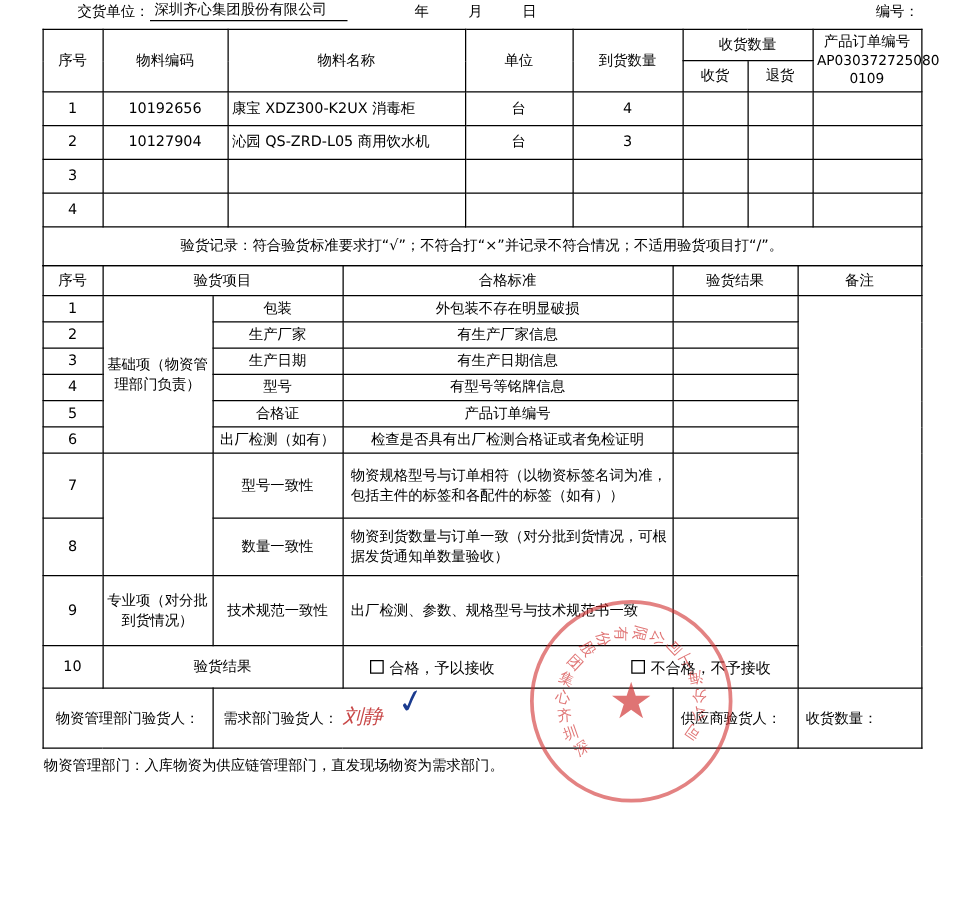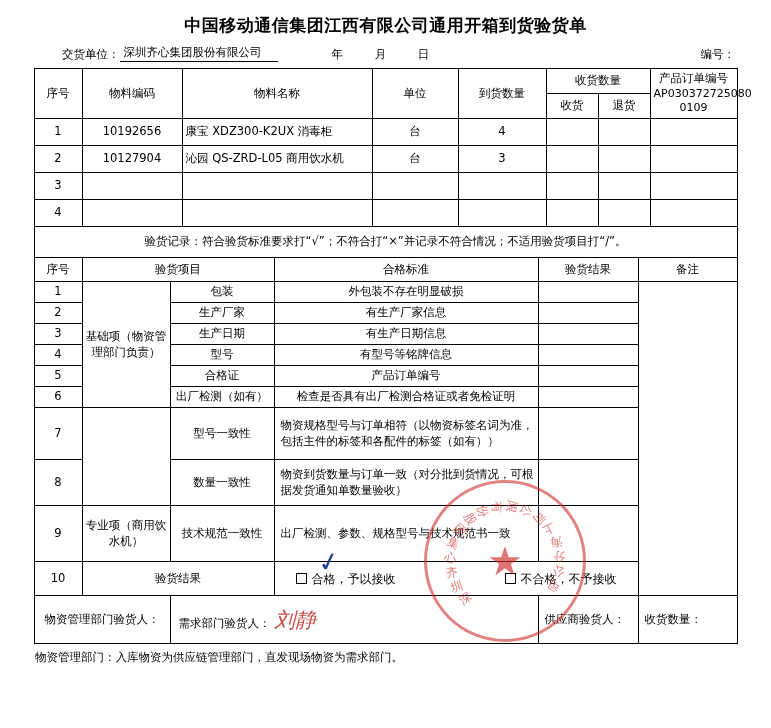--- a/index.html
+++ b/index.html
@@ -153,31 +153,30 @@
     font-family: "DejaVu Serif", serif;
   }
   .seal .seal-text span {
     position: absolute;
     left: 50%;
     top: 50%;
     transform-origin: 0 0;
   }
   .sig-red {
     color: rgba(190, 40, 40, 0.85);
-    font-family: Liberation Serif, serif;
+    font-family: Liberation Mono, monospace;
     font-style: italic;
-    font-size: 21px;
+    font-size: 16px;
   }
 </style>
 </head>
 <body>
 
 <div class="page">
 
-  <div class="title">中国移动通信集团江西有限公司通用开箱到货验货单</div>
 
   <div class="meta-row">
     <span class="meta-label">交货单位：</span>
     <span class="meta-value">深圳齐心集团股份有限公司</span>
     <span class="meta-dates">年    月    日</span>
     <span class="meta-spacer"></span>
     <span class="meta-no">编号：</span>
   </div>
 
   <table class="grid">
@@ -322,21 +321,21 @@
       </tr>
       <tr style="height:46px">
         <td class="c">8</td>
         <td class="insp-item">数量一致性</td>
         <td class="crit left">物资到货数量与订单一致（对分批到货情况，可根据发货通知单数量验收）</td>
         <td></td>
       </tr>
 
       <tr style="height:56px">
         <td class="c">9</td>
-        <td class="vert-label">专业项（商用饮水机）</td>
+        <td class="vert-label">专业项（对分批到货情况）</td>
         <td class="insp-item">技术规范一致性</td>
         <td class="crit left">出厂检测、参数、规格型号与技术规范书一致</td>
         <td></td>
       </tr>
 
       <tr style="height:34px">
         <td class="c">10</td>
         <td colspan="2" class="c">验货结果</td>
         <td colspan="2">
           <div class="checkline">

